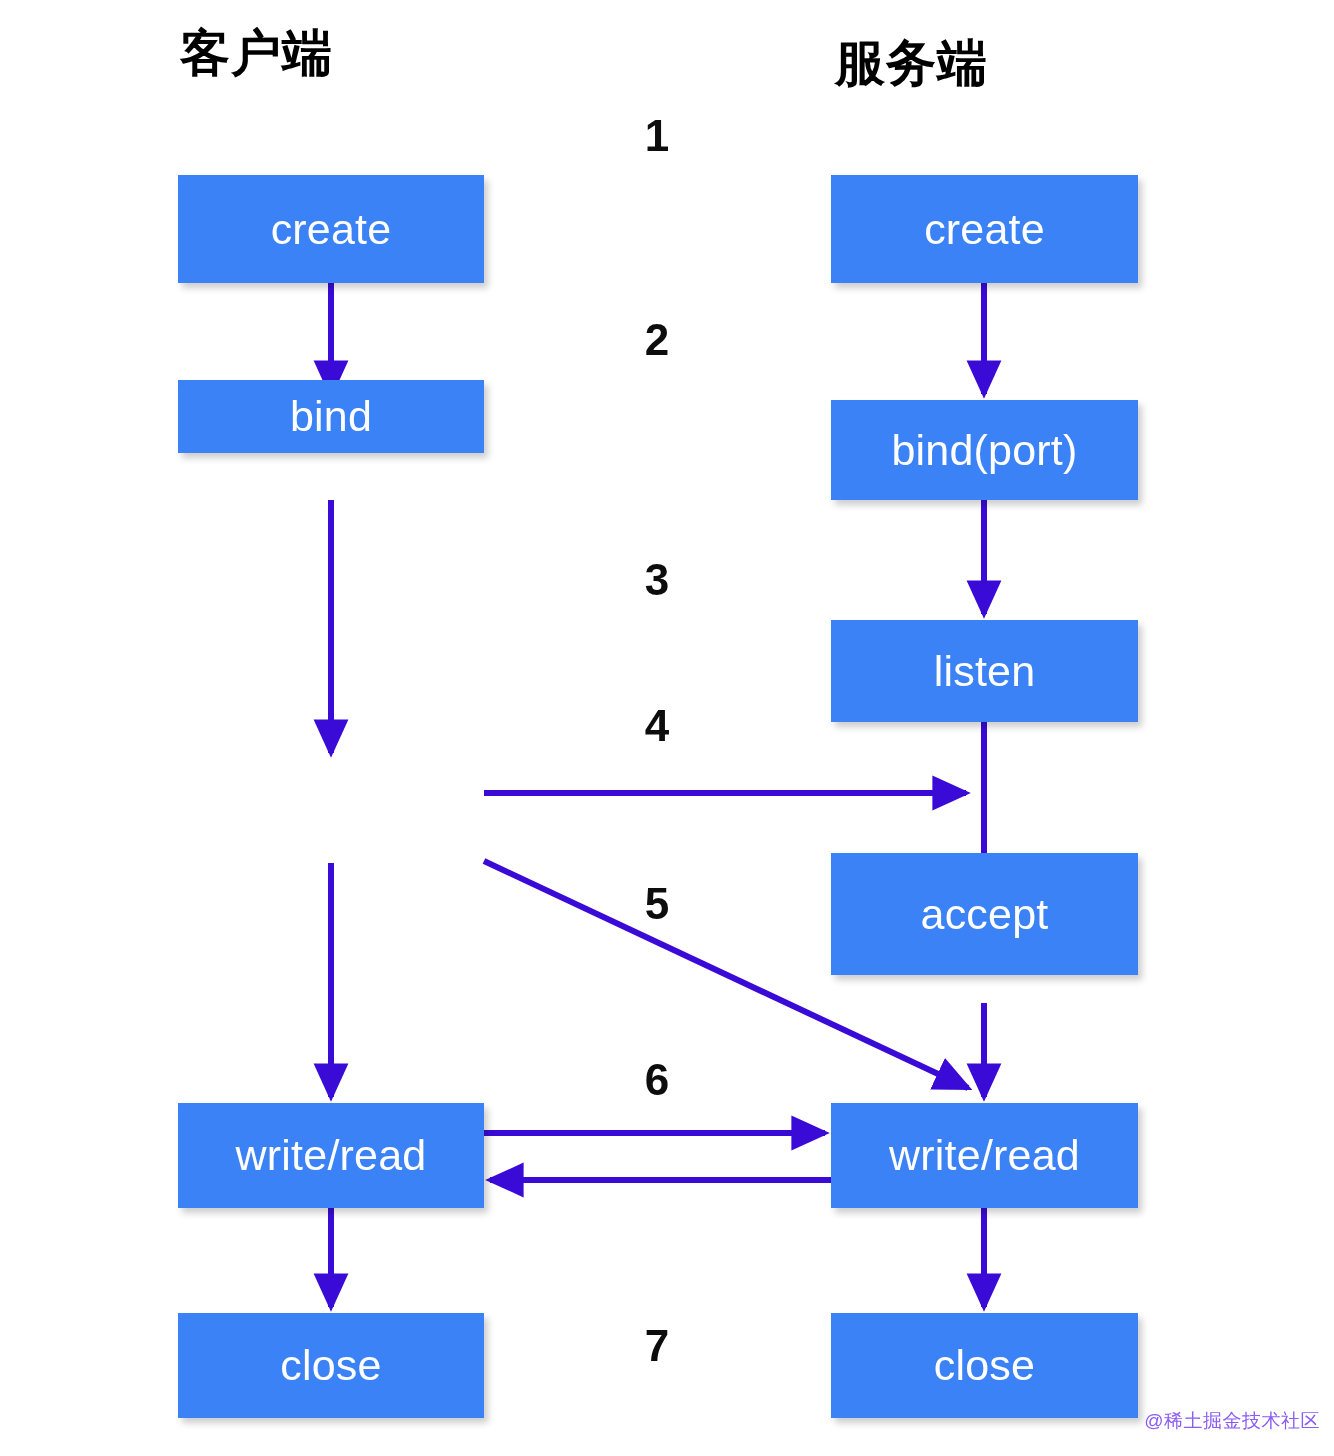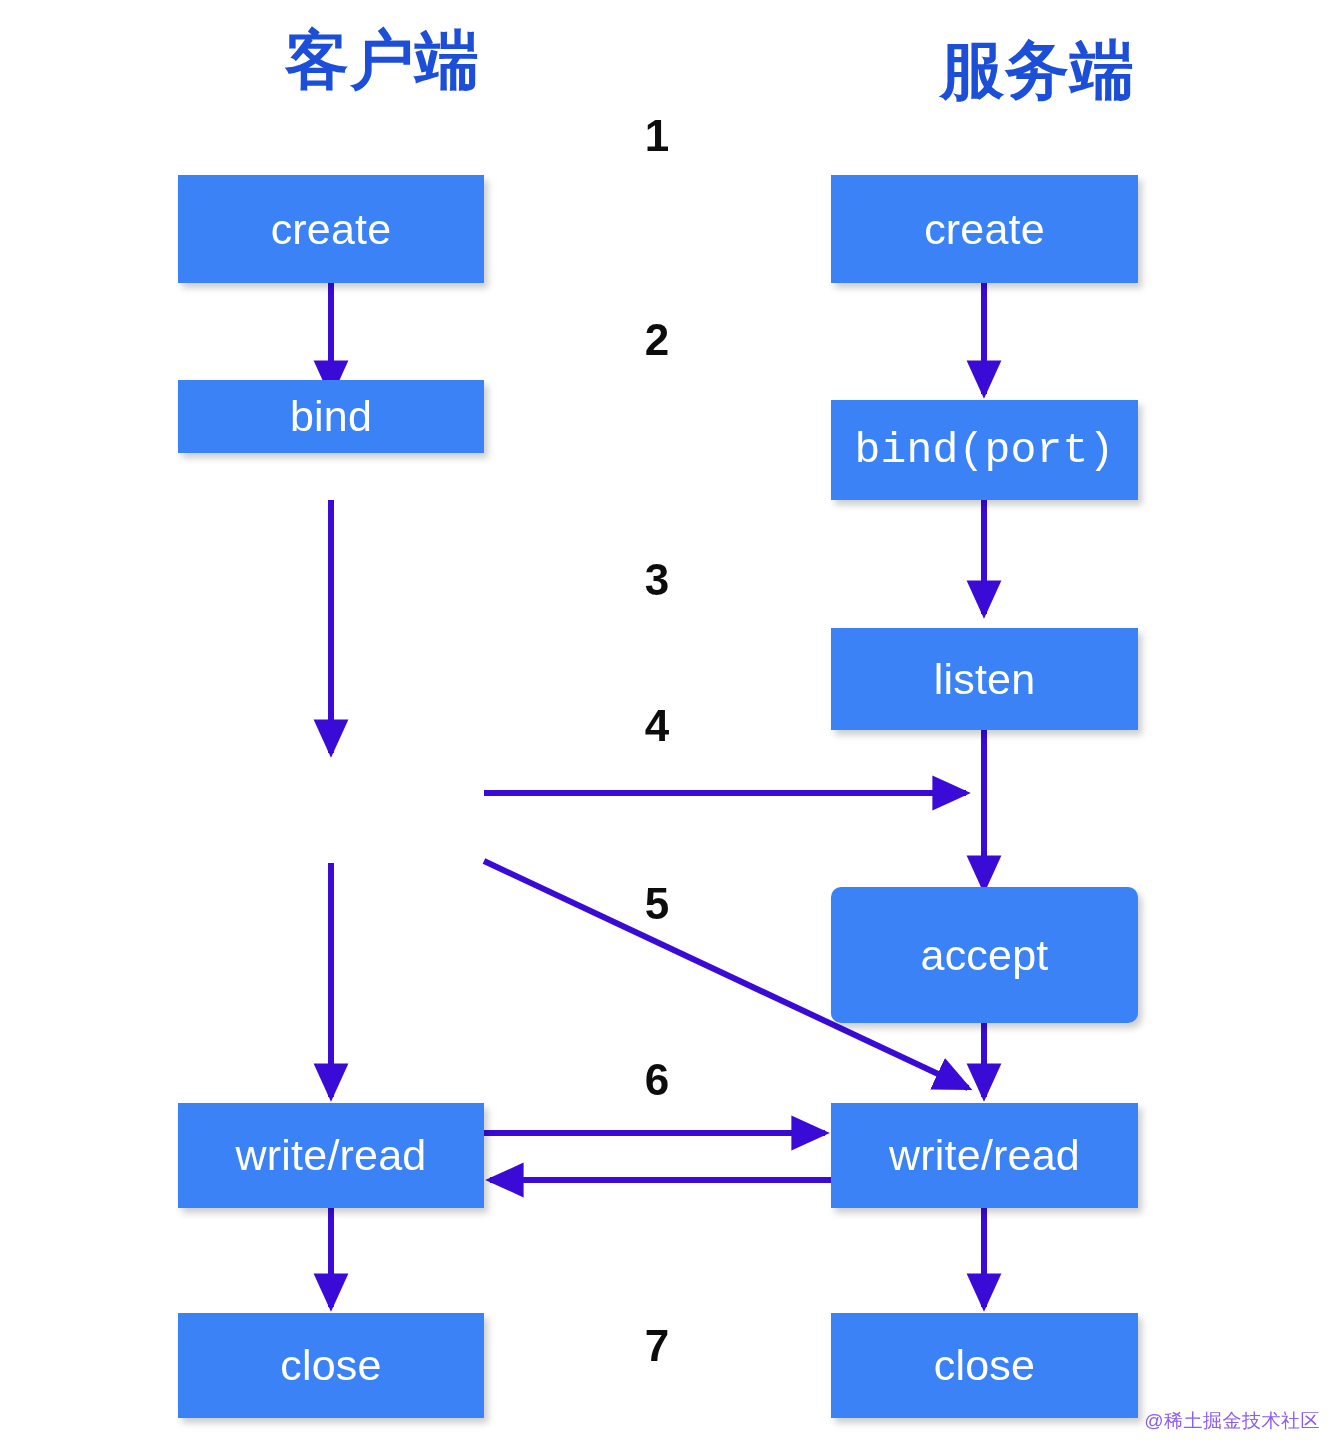--- a/index.html
+++ b/index.html
@@ -12,24 +12,24 @@
   }
   #canvas {
     position: relative;
     width: 1334px;
     height: 1456px;
     background: #ffffff;
     overflow: hidden;
   }
   .col-header {
     position: absolute;
-    font-size: 64px;
+    font-size: 50px;
     font-weight: bold;
-    color: #1d4ed8;
-    text-align: right;
+    color: #000000;
+    text-align: left;
     white-space: nowrap;
     letter-spacing: 1px;
     line-height: 1;
   }
   #header-client { left: 180px; top: 28px; width: 300px; }
   #header-server { left: 835px; top: 28px; width: 300px; margin-top: 10px; }
 
   .step-num {
     position: absolute;
     font-size: 44px;
@@ -128,27 +128,27 @@
   <div class="node" style="left:178px; top:1103px; width:306px; height:105px;">
     <span class="node-label">write/read</span>
   </div>
   <div class="node" style="left:178px; top:1313px; width:306px; height:105px;">
     <span class="node-label">close</span>
   </div>
 
   <div class="node" style="left:831px; top:175px; width:307px; height:108px;">
     <span class="node-label">create</span>
   </div>
-  <div class="node" style="left:831px; top:400px; width:307px; height:100px;font-family:Liberation Mono, monospace;">
+  <div class="node" style="left:831px; top:400px; width:307px; height:100px;">
     <span class="node-label">bind(port)</span>
   </div>
-  <div class="node" style="left:831px; top:620px; width:307px; height:102px;margin-top:8px;">
+  <div class="node" style="left:831px; top:620px; width:307px; height:102px;">
     <span class="node-label">listen</span>
   </div>
-  <div class="node" style="left:831px; top:887px; width:307px; height:136px;border-radius:10px;">
+  <div class="node" style="left:831px; top:853px; width:307px; height:122px;">
     <span class="node-label">accept</span>
   </div>
   <div class="node" style="left:831px; top:1103px; width:307px; height:105px;">
     <span class="node-label">write/read</span>
   </div>
   <div class="node" style="left:831px; top:1313px; width:307px; height:105px;">
     <span class="node-label">close</span>
   </div>
 
   <div class="watermark">@稀土掘金技术社区</div>

